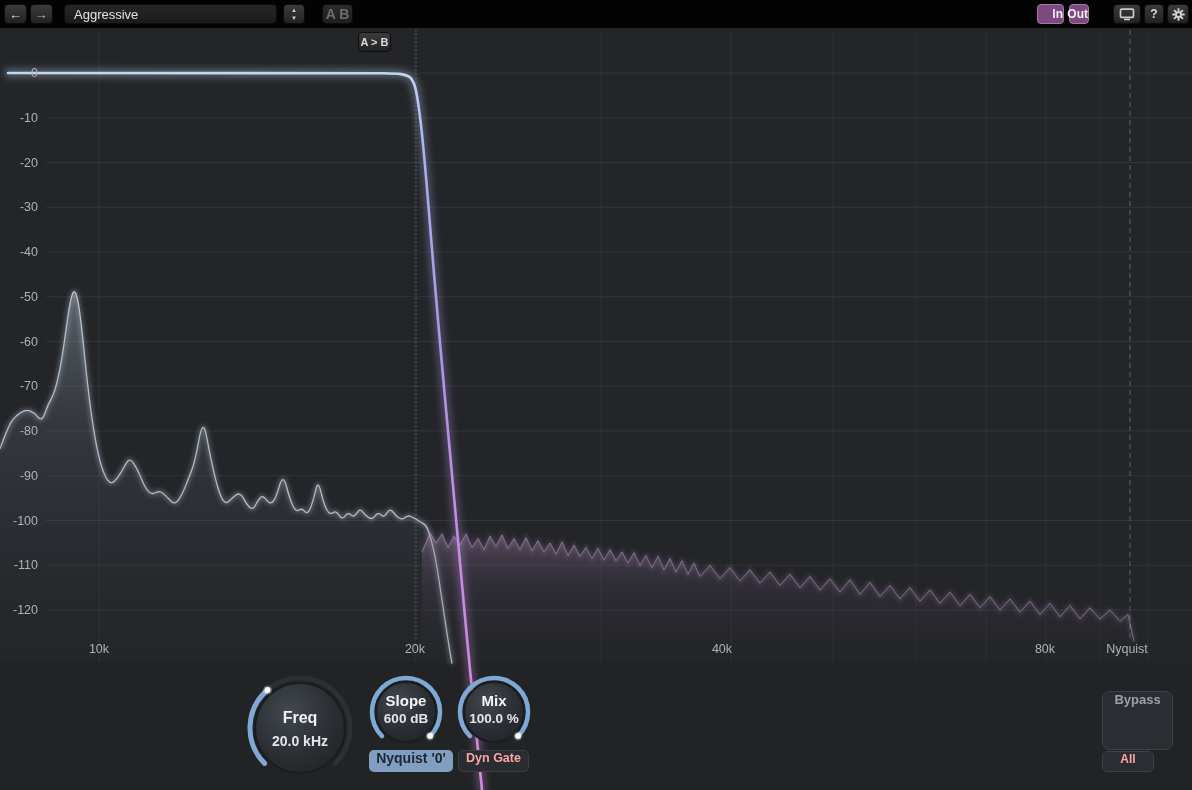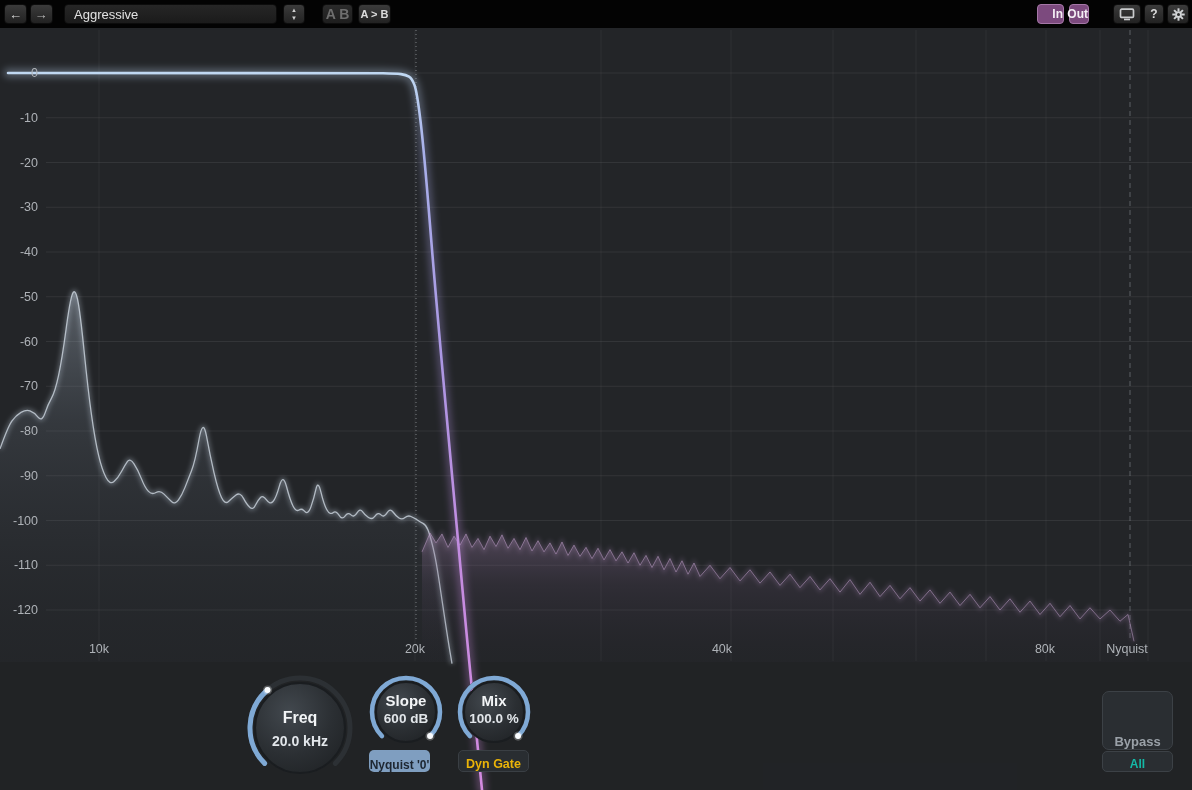--- a/index.html
+++ b/index.html
@@ -14,29 +14,29 @@
   .tbtn.arrowb{font-size:13px;}
   #preset-box{position:absolute;left:64px;top:4px;width:213px;height:20px;box-sizing:border-box;
     background:linear-gradient(#262626,#1b1b1b);border:1px solid #0c0c0c;border-radius:4px;
     color:#e2e2e2;font-size:13px;display:flex;align-items:center;padding-left:9px;}
   #stepper{position:absolute;left:283px;top:4px;width:22px;height:20px;box-sizing:border-box;border-radius:4px;
     background:linear-gradient(#3b3b3b,#222);border:1px solid #0d0d0d;display:flex;flex-direction:column;
     align-items:center;justify-content:center;color:#cfcfcf;font-size:6px;line-height:8px;}
   .purple{background:#7c4a7e !important;border:1px solid #a577a7 !important;color:#f4eef4 !important;justify-content:flex-end;}
   .dim{color:#6e6e6e !important;background:linear-gradient(#2b2b2b,#1e1e1e) !important;}
   
-  .panelbtn{position:absolute;box-sizing:border-box;border-radius:5px;display:flex;align-items:flex-end;
+  .panelbtn{position:absolute;box-sizing:border-box;border-radius:5px;display:flex;align-items:flex-start;
     justify-content:center;font-weight:bold;z-index:4;cursor:default;}
-  #btn-nyquist{left:369px;top:750px;width:61px;height:22px;background:#7f9ec0;color:#1d2631;font-size:12px;}
+  #btn-nyquist{left:369px;top:750px;width:84px;height:22px;background:#7f9ec0;color:#1d2631;font-size:14px;}
   #btn-dyngate{left:458px;top:750px;width:71px;height:22px;background:#292d31;border:1px solid #3a3f44;
-    color:#eab308;font-size:12.5px;}
+    color:#fca5a5;font-size:12.5px;}
   #btn-bypass{left:1102px;top:691px;width:71px;height:59px;background:#2a2e32;border:1px solid #3c4146;
     color:#9aa1a8;font-size:13px;border-radius:7px;}
-  #btn-all{left:1102px;top:751px;width:71px;height:21px;background:#2a2e32;border:1px solid #3c4146;
-    color:#14b8a6;font-size:12px;}
+  #btn-all{left:1102px;top:751px;width:52px;height:21px;background:#2a2e32;border:1px solid #3c4146;
+    color:#fca5a5;font-size:12px;}
   
   #brand{position:absolute;left:0;top:664px;width:230px;height:126px;z-index:3;}
 </style>
 </head>
 <body>
 
 <div id="stage">
 
   <svg id="plot" width="1192" height="790">
     <defs>
@@ -171,21 +171,21 @@
     <div id="preset-box">
         <span>Aggressive</span>
       </div>
     <div id="stepper">
       <span>▲</span>
       <span>▼</span>
     </div>
     <div class="tbtn dim" style="left:322px;width:31px;font-size:14px;">
         <span>A B</span>
       </div>
-    <div class="tbtn" style="left:358px;width:33px;font-size:11px;">
+    <div class="tbtn" style="left:358px;width:33px;font-size:11px;margin-top:28px;">
         <span>A &gt; B</span>
       </div>
     <div class="tbtn purple" style="left:1037px;width:27px;">
         <span>In</span>
       </div>
     <div class="tbtn purple" style="left:1069px;width:20px;">
         <span>Out</span>
       </div>
     <div class="tbtn" style="left:1113px;width:28px;">
       <svg width="16" height="13" viewBox="0 0 16 13">

